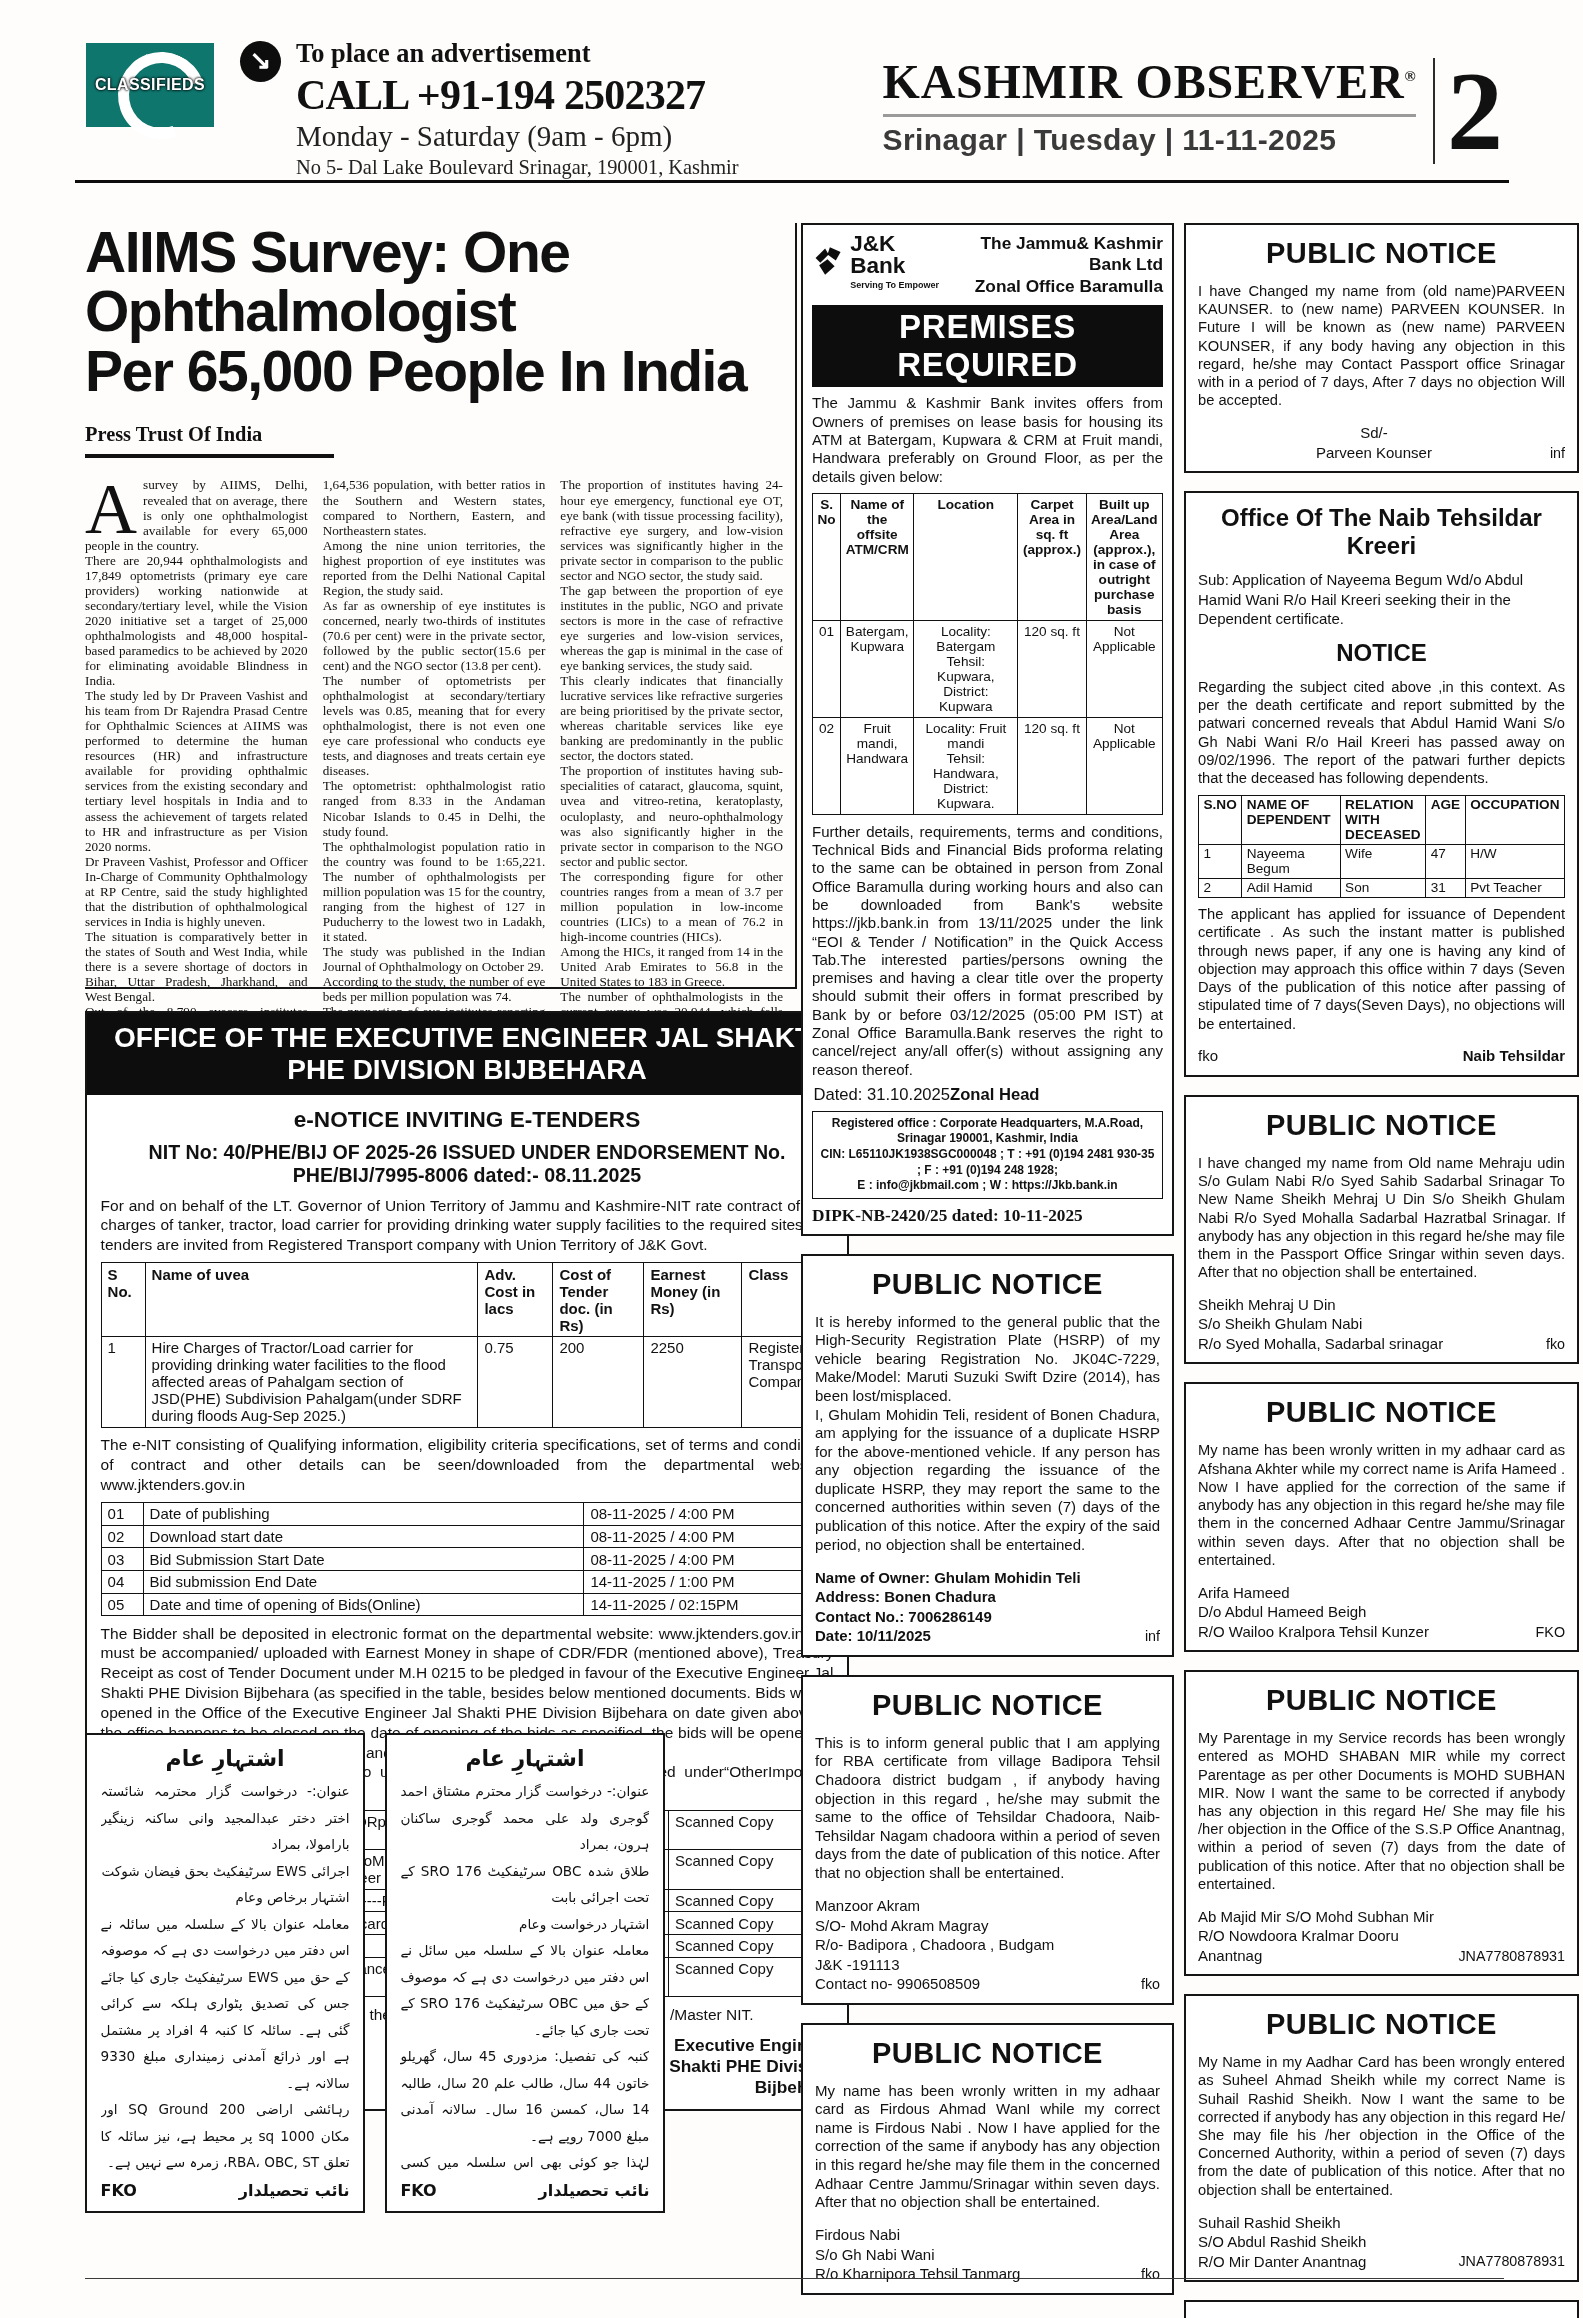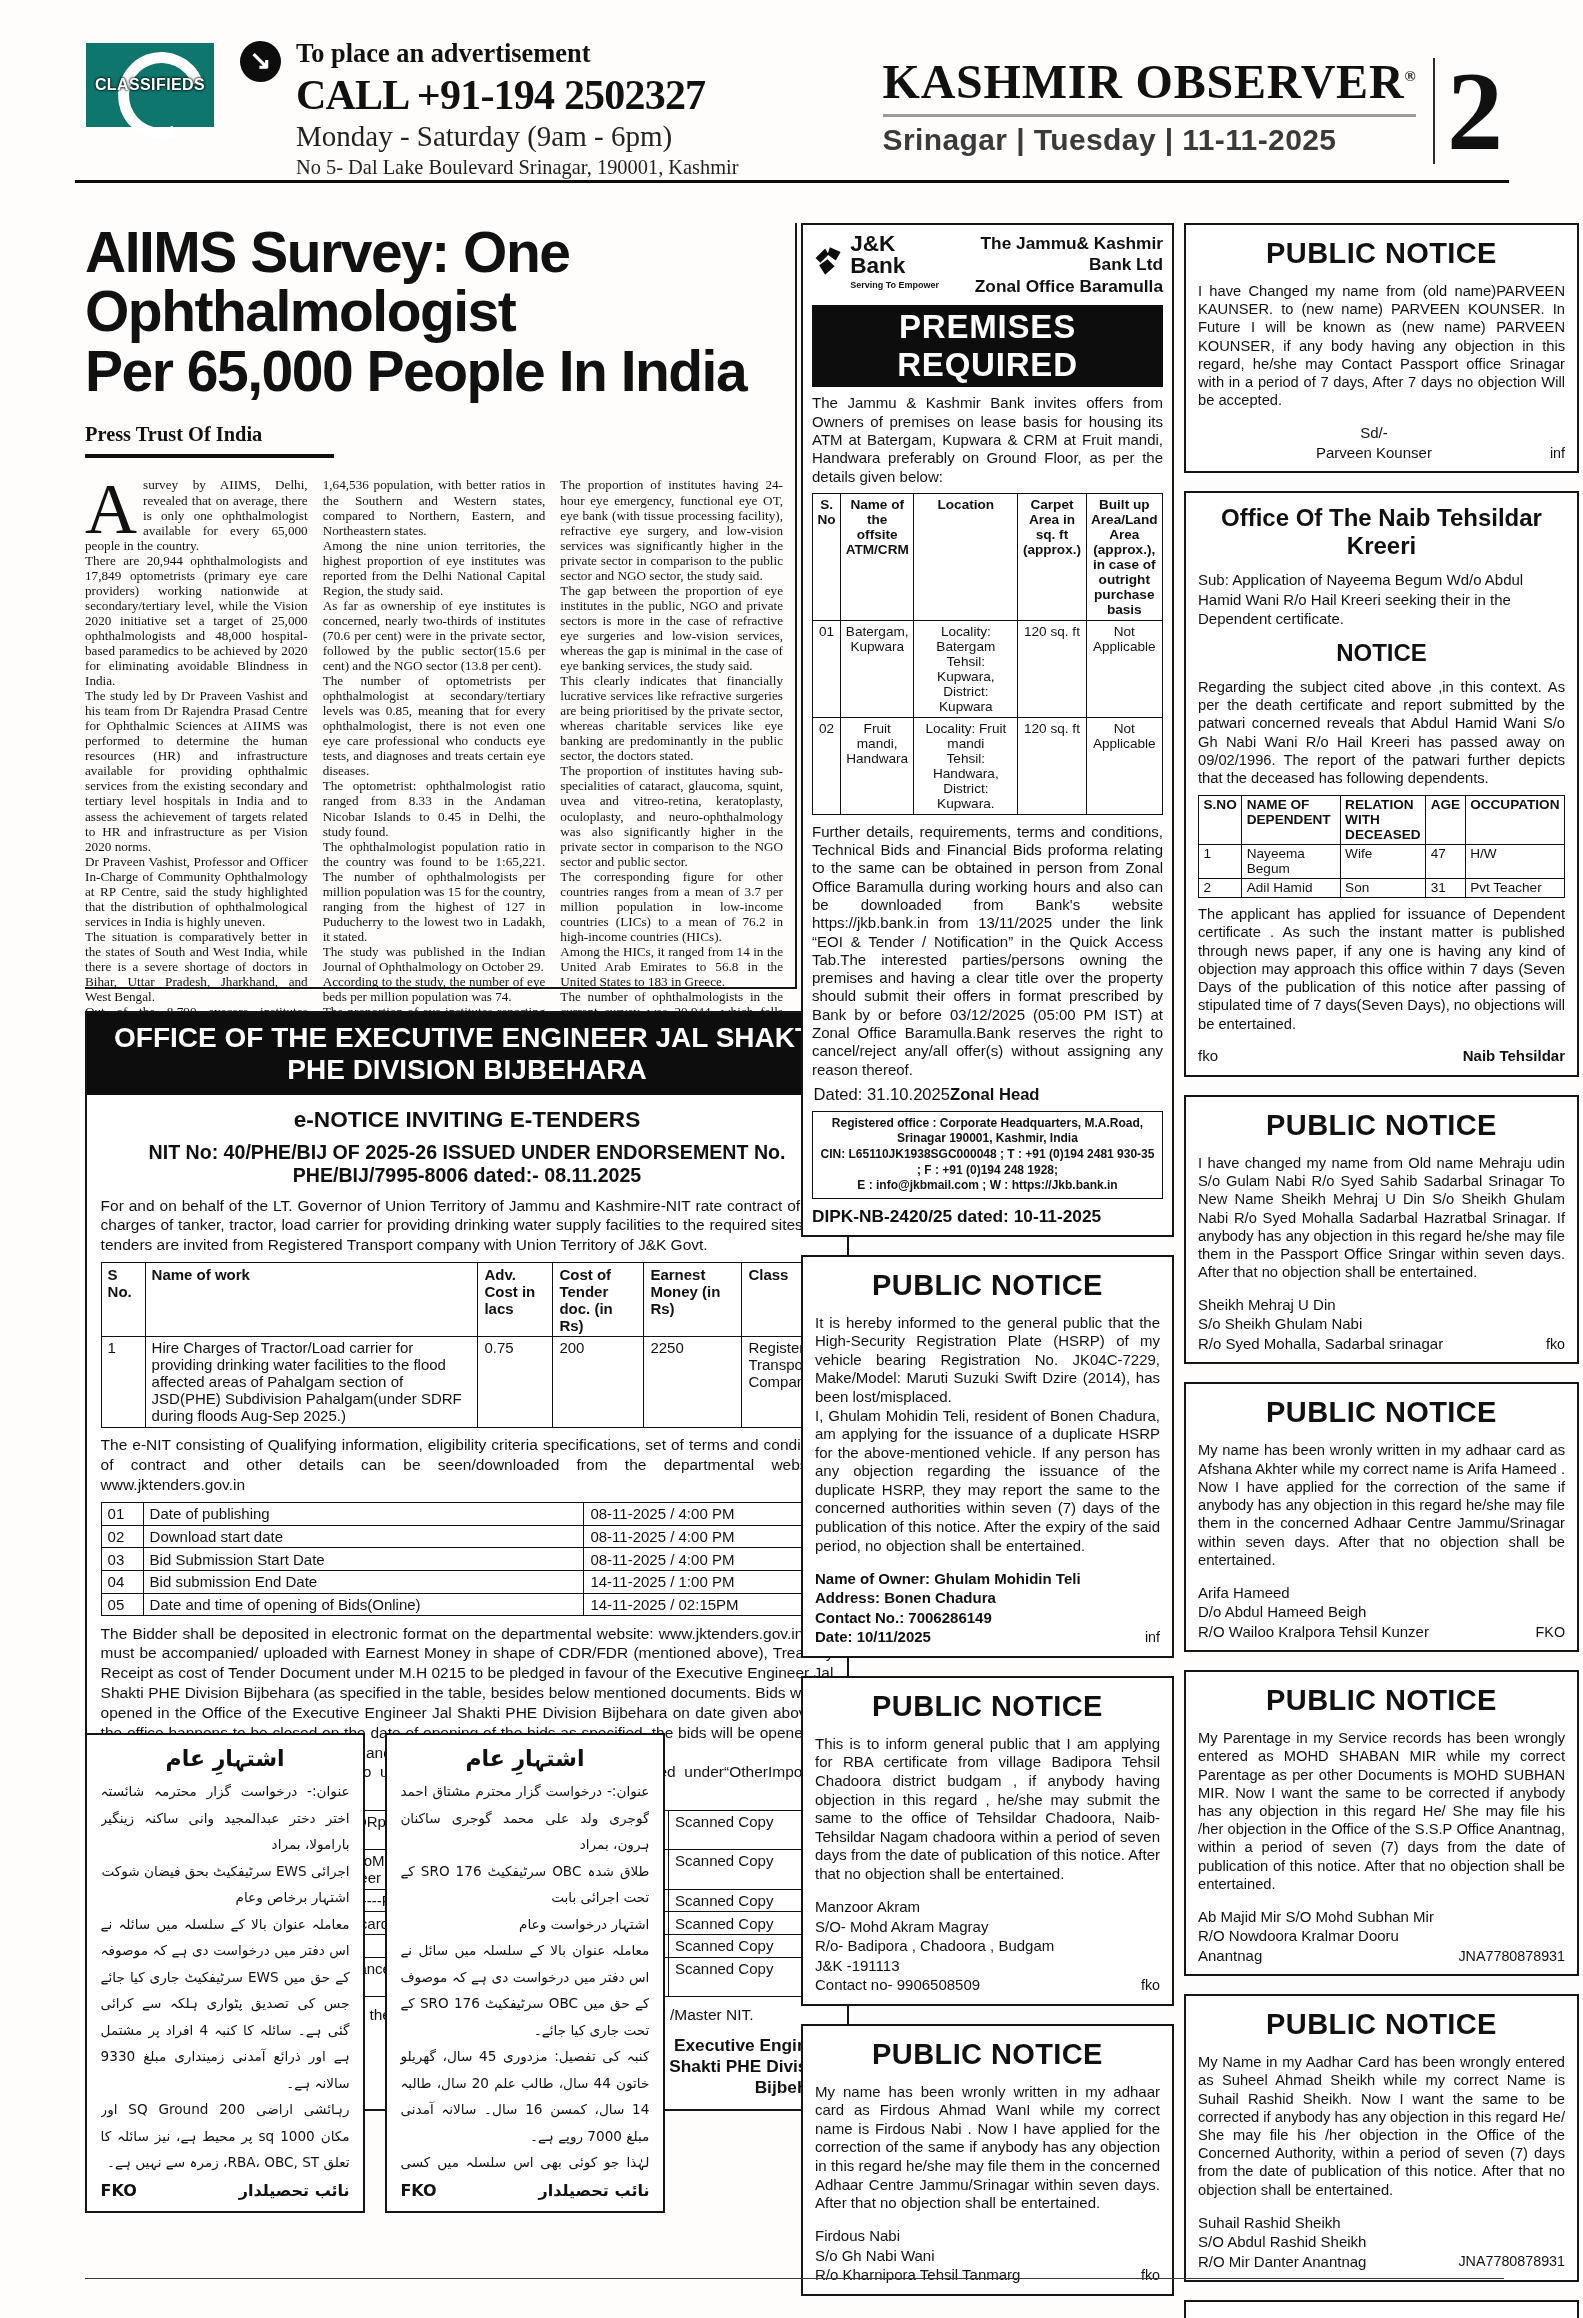--- a/index.html
+++ b/index.html
@@ -60,21 +60,21 @@
   .bank-bar{background:#0d0d0d;color:#fff;text-align:center;font-weight:bold;font-size:33px;
             letter-spacing:0.8px;padding:3px 0;margin:7.5px 0;}
   .bank-intro{font-size:15px;line-height:1.22;text-align:justify;}
   table.bt{width:100%;border-collapse:collapse;margin:7.5px 0;font-size:13.6px;}
   .bt th,.bt td{border:1.5px solid #111;padding:3px 4.5px;vertical-align:top;text-align:center;white-space:pre-line;}
   .bt th{font-weight:bold;}
   .bank-body{font-size:15px;line-height:1.22;text-align:justify;}
   .bank-datedrow{display:flex;font-size:16.6px;margin:6px 1.5px;}
   .bank-regd{border:1.5px solid #111;text-align:center;font-size:12px;font-weight:bold;
              padding:3.8px 6px;line-height:1.3;white-space:pre-line;}
-  .bank-dipk{font-weight:bold;font-size:17.3px;margin-top:7.5px;}
+  .bank-dipk{font-weight:bold;font-size:17.3px;margin-top:7.5px;font-family:Liberation Serif, serif;}
   
   .tender{position:absolute;left:85px;top:1011px;width:764px;box-sizing:border-box;border:2.3px solid #151515;background:#fff;}
   .t-bar{background:#0d0d0d;color:#fff;text-align:center;font-weight:bold;font-size:28px;padding:9px 4.5px;}
   .t-inner{padding:6px 13.6px 10.6px;}
   .t-sub{text-align:center;font-weight:bold;font-size:22.6px;margin:6px 0 3px;}
   .t-nit{text-align:center;font-weight:bold;font-size:19.6px;margin:7.5px 0 9px;}
   .t-p{font-size:15.5px;line-height:1.28;text-align:justify;margin:6px 0;white-space:pre-line;}
   table.tt{width:100%;border-collapse:collapse;margin:7.5px 0;font-size:15px;}
   .tt th,.tt td{border:1.5px solid #111;padding:2.3px 6px;vertical-align:top;text-align:left;}
   .t-sig{display:flex;justify-content:space-between;margin-top:10.6px;font-weight:bold;font-size:17.3px;}
@@ -169,21 +169,21 @@
             <col style="width:44px">
             <col>
             <col style="width:75px">
             <col style="width:91px">
             <col style="width:98px">
             <col style="width:91px">
           </colgroup>
         <tbody>
             <tr>
           <th>S No.</th>
-          <th>Name of work</th>
+          <th>Name of uvea</th>
           <th>Adv. Cost in lacs</th>
           <th>Cost of Tender doc. (in Rs)</th>
           <th>Earnest Money (in Rs)</th>
           <th>Class</th>
         </tr>
         <tr>
           <td>1</td>
           <td>Hire Charges of  Tractor/Load carrier for providing drinking water facilities to the flood affected areas  of Pahalgam section of JSD(PHE) Subdivision Pahalgam(under SDRF during floods Aug-Sep 2025.)</td>
           <td>0.75</td>
           <td>200</td>

